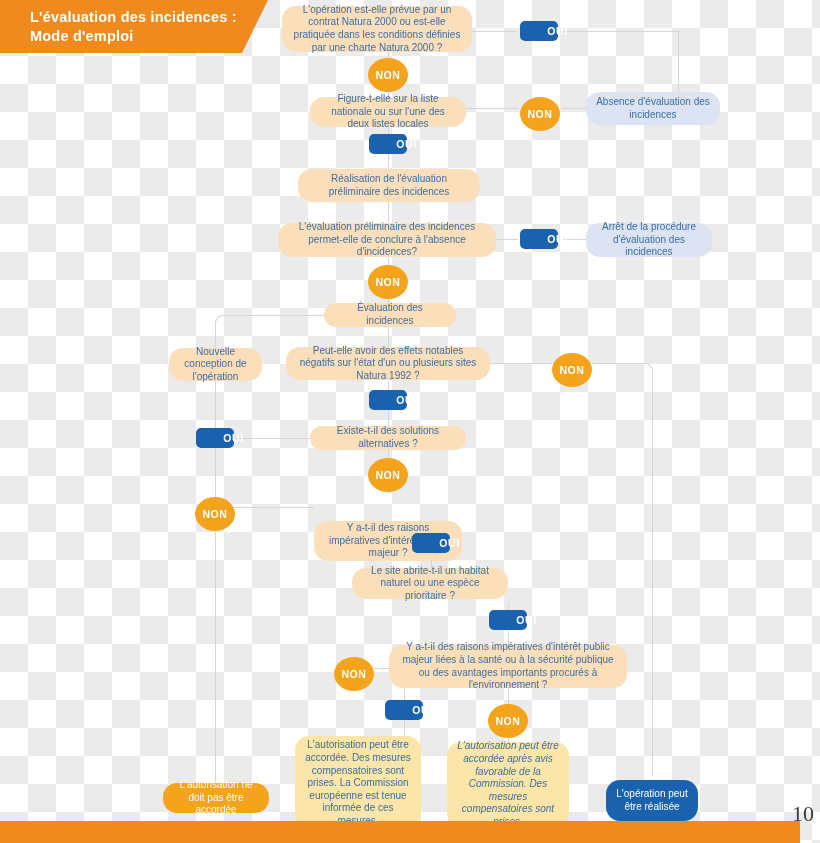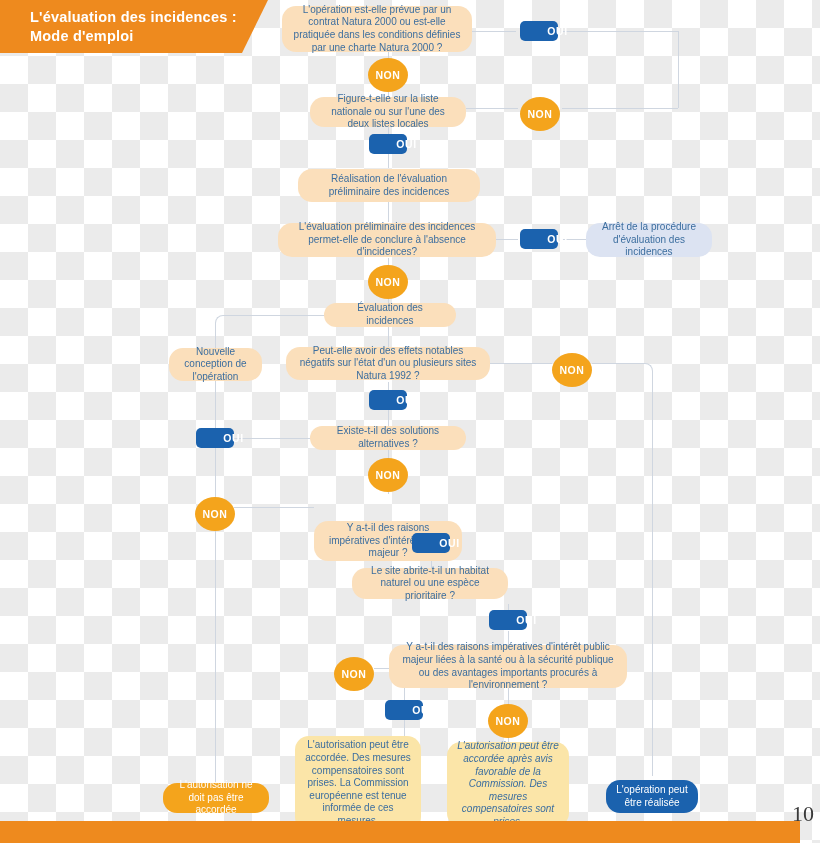--- a/index.html
+++ b/index.html
@@ -135,20 +135,21 @@
   <div class="ln v" style="left:404px;top:688px;height:12px;"></div>
   <div class="ln v" style="left:404px;top:720px;height:16px;"></div>
 
   <div class="ln v" style="left:508px;top:688px;height:16px;"></div>
   <div class="ln v" style="left:508px;top:725px;height:17px;"></div>
 
   <div class="node q" style="left:282px;top:6px;width:190px;height:46px;">L'opération est-elle prévue par un contrat Natura 2000 ou est-elle pratiquée dans les conditions définies par une charte Natura 2000 ?</div>
 
   <div class="node q" style="left:310px;top:97px;width:156px;height:30px;">Figure-t-elle sur la liste nationale ou sur l'une des deux listes locales</div>
 
+  <div class="node end-blue" style="left:586px;top:92px;width:134px;height:33px;">Absence d'évaluation des incidences</div>
 
   <div class="node q" style="left:298px;top:169px;width:182px;height:33px;">Réalisation de l'évaluation préliminaire des incidences</div>
 
   <div class="node q" style="left:278px;top:223px;width:218px;height:34px;">L'évaluation préliminaire des incidences permet-elle de conclure à l'absence d'incidences?</div>
 
   <div class="node end-blue" style="left:586px;top:223px;width:126px;height:34px;">Arrêt de la procédure d'évaluation des incidences</div>
 
   <div class="node q" style="left:324px;top:303px;width:132px;height:24px;">Évaluation des incidences</div>
 
   <div class="node q" style="left:169px;top:348px;width:93px;height:33px;">Nouvelle conception de l'opération</div>
@@ -162,21 +163,21 @@
   <div class="node q" style="left:389px;top:645px;width:238px;height:43px;">Y a-t-il des raisons impératives d'intérêt public majeur liées à la santé ou à la sécurité publique ou des avantages importants procurés à l'environnement ?</div>
 
   <div class="node q" style="left:352px;top:568px;width:156px;height:31px;">Le site abrite-t-il un habitat naturel ou une espèce prioritaire ?</div>
 
   <div class="node end-orange" style="left:163px;top:783px;width:106px;height:30px;">L'autorisation ne doit pas être accordée</div>
 
   <div class="node end-yellow" style="left:295px;top:736px;width:126px;height:95px;">L'autorisation peut être accordée. Des mesures compensatoires sont prises. La Commission européenne est tenue informée de ces mesures.</div>
 
   <div class="node end-yellow" style="left:447px;top:742px;width:122px;height:85px;font-style:italic;">L'autorisation peut être accordée après avis favorable de la Commission. Des mesures compensatoires sont prises.</div>
 
-  <div class="node end-darkblue" style="left:606px;top:780px;width:92px;height:33px;">L'opération peut être réalisée</div>
+  <div class="node end-darkblue" style="left:606px;top:780px;width:92px;height:41px;">L'opération peut être réalisée</div>
 
   <div class="badge oui" style="left:520px;top:21px;">OUI</div>
   <div class="badge non" style="left:368px;top:58px;">NON</div>
 
   <div class="badge non" style="left:520px;top:97px;">NON</div>
   <div class="badge oui" style="left:369px;top:134px;">OUI</div>
 
   <div class="badge oui" style="left:520px;top:229px;">OUI</div>
   <div class="badge non" style="left:368px;top:265px;">NON</div>
 

